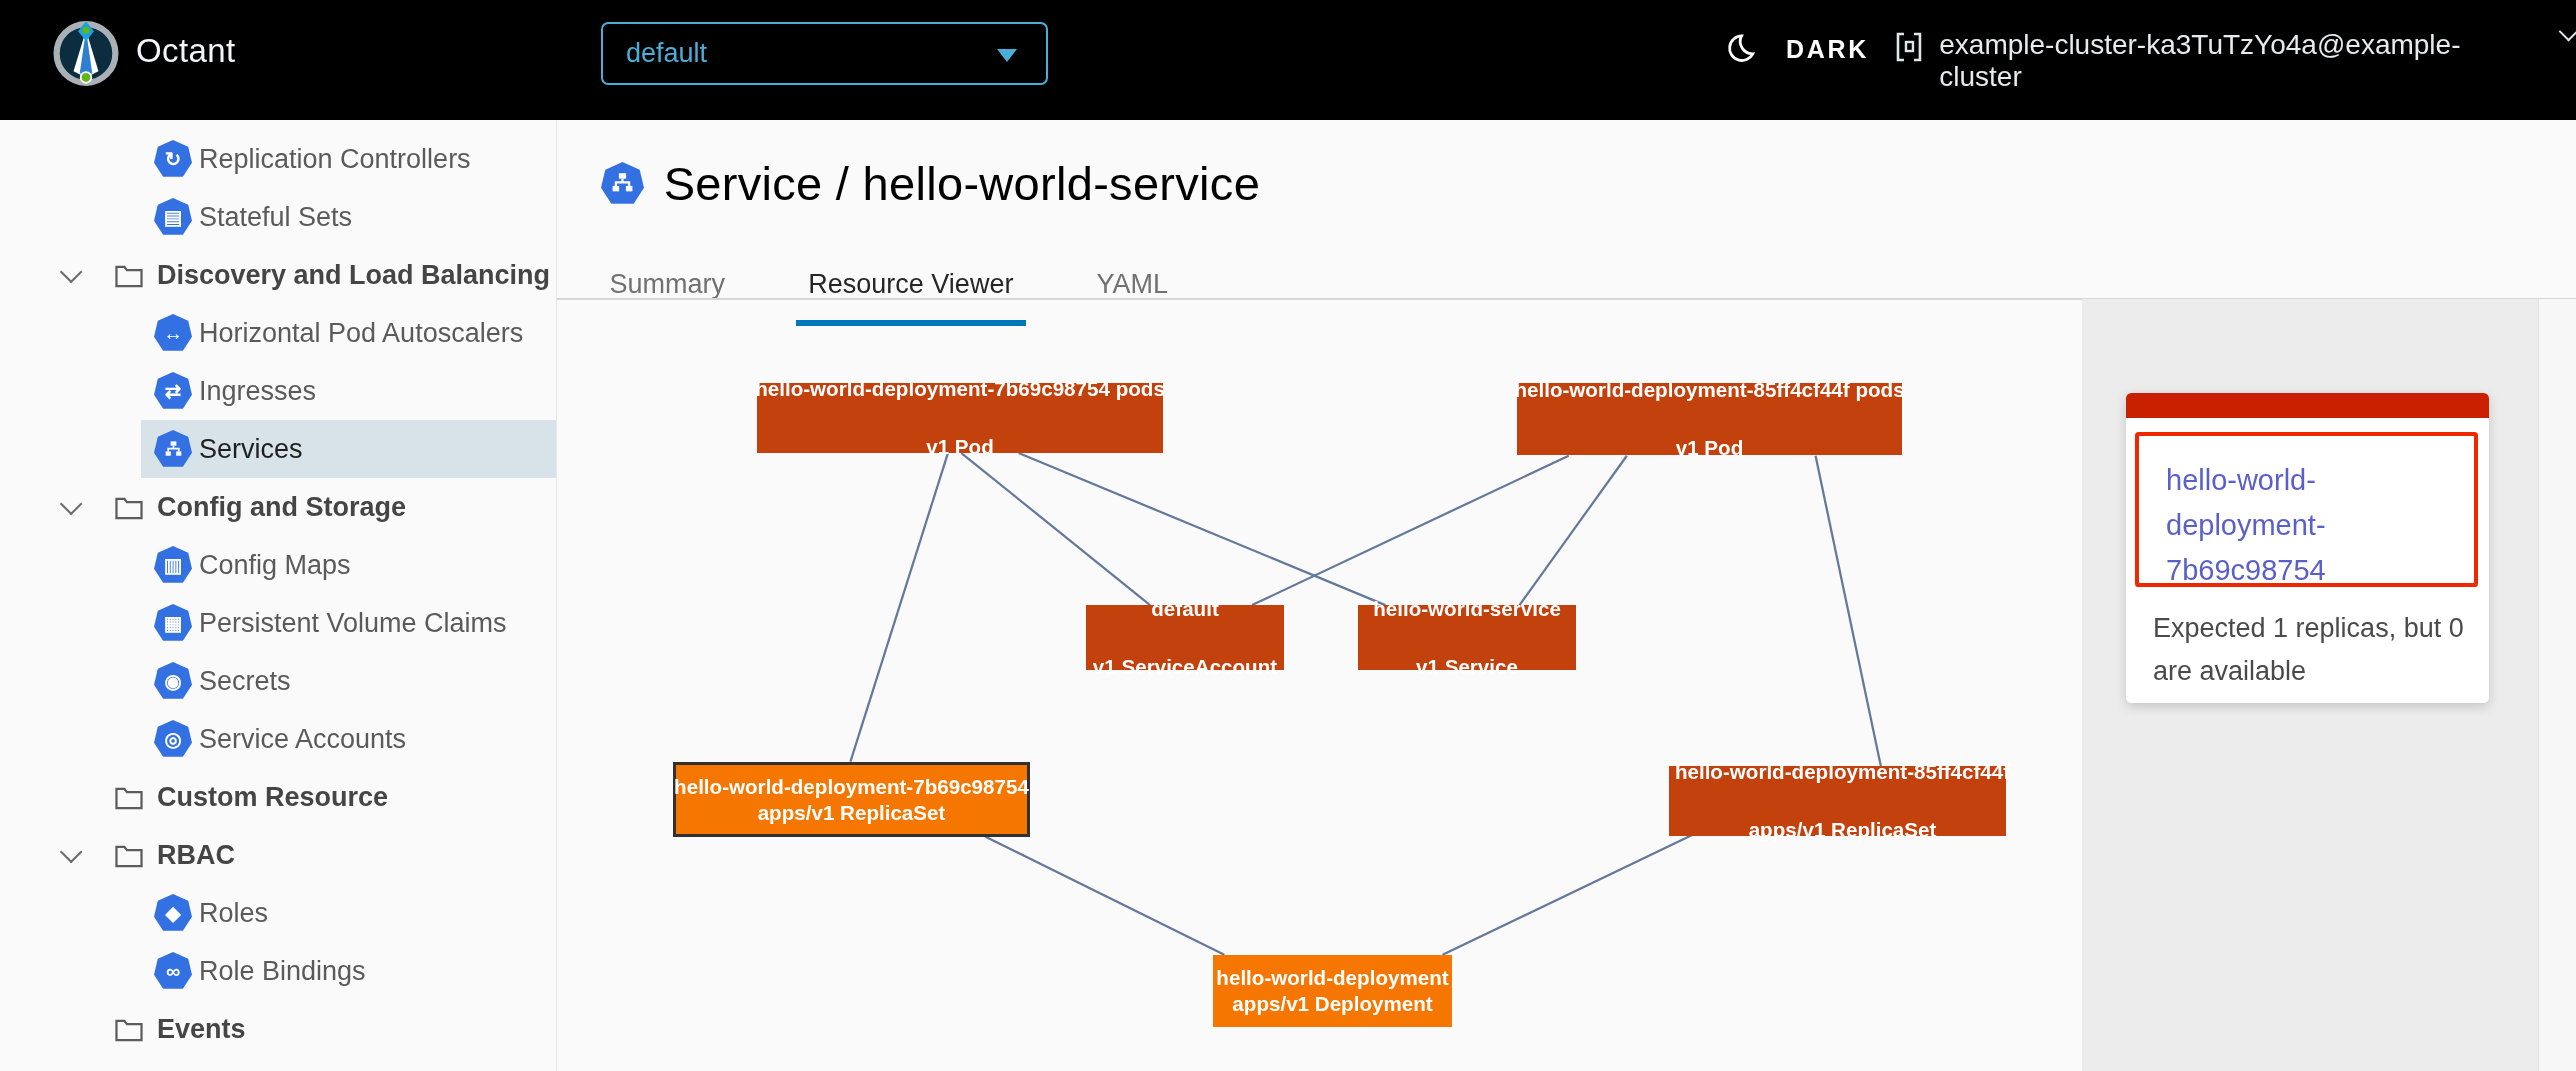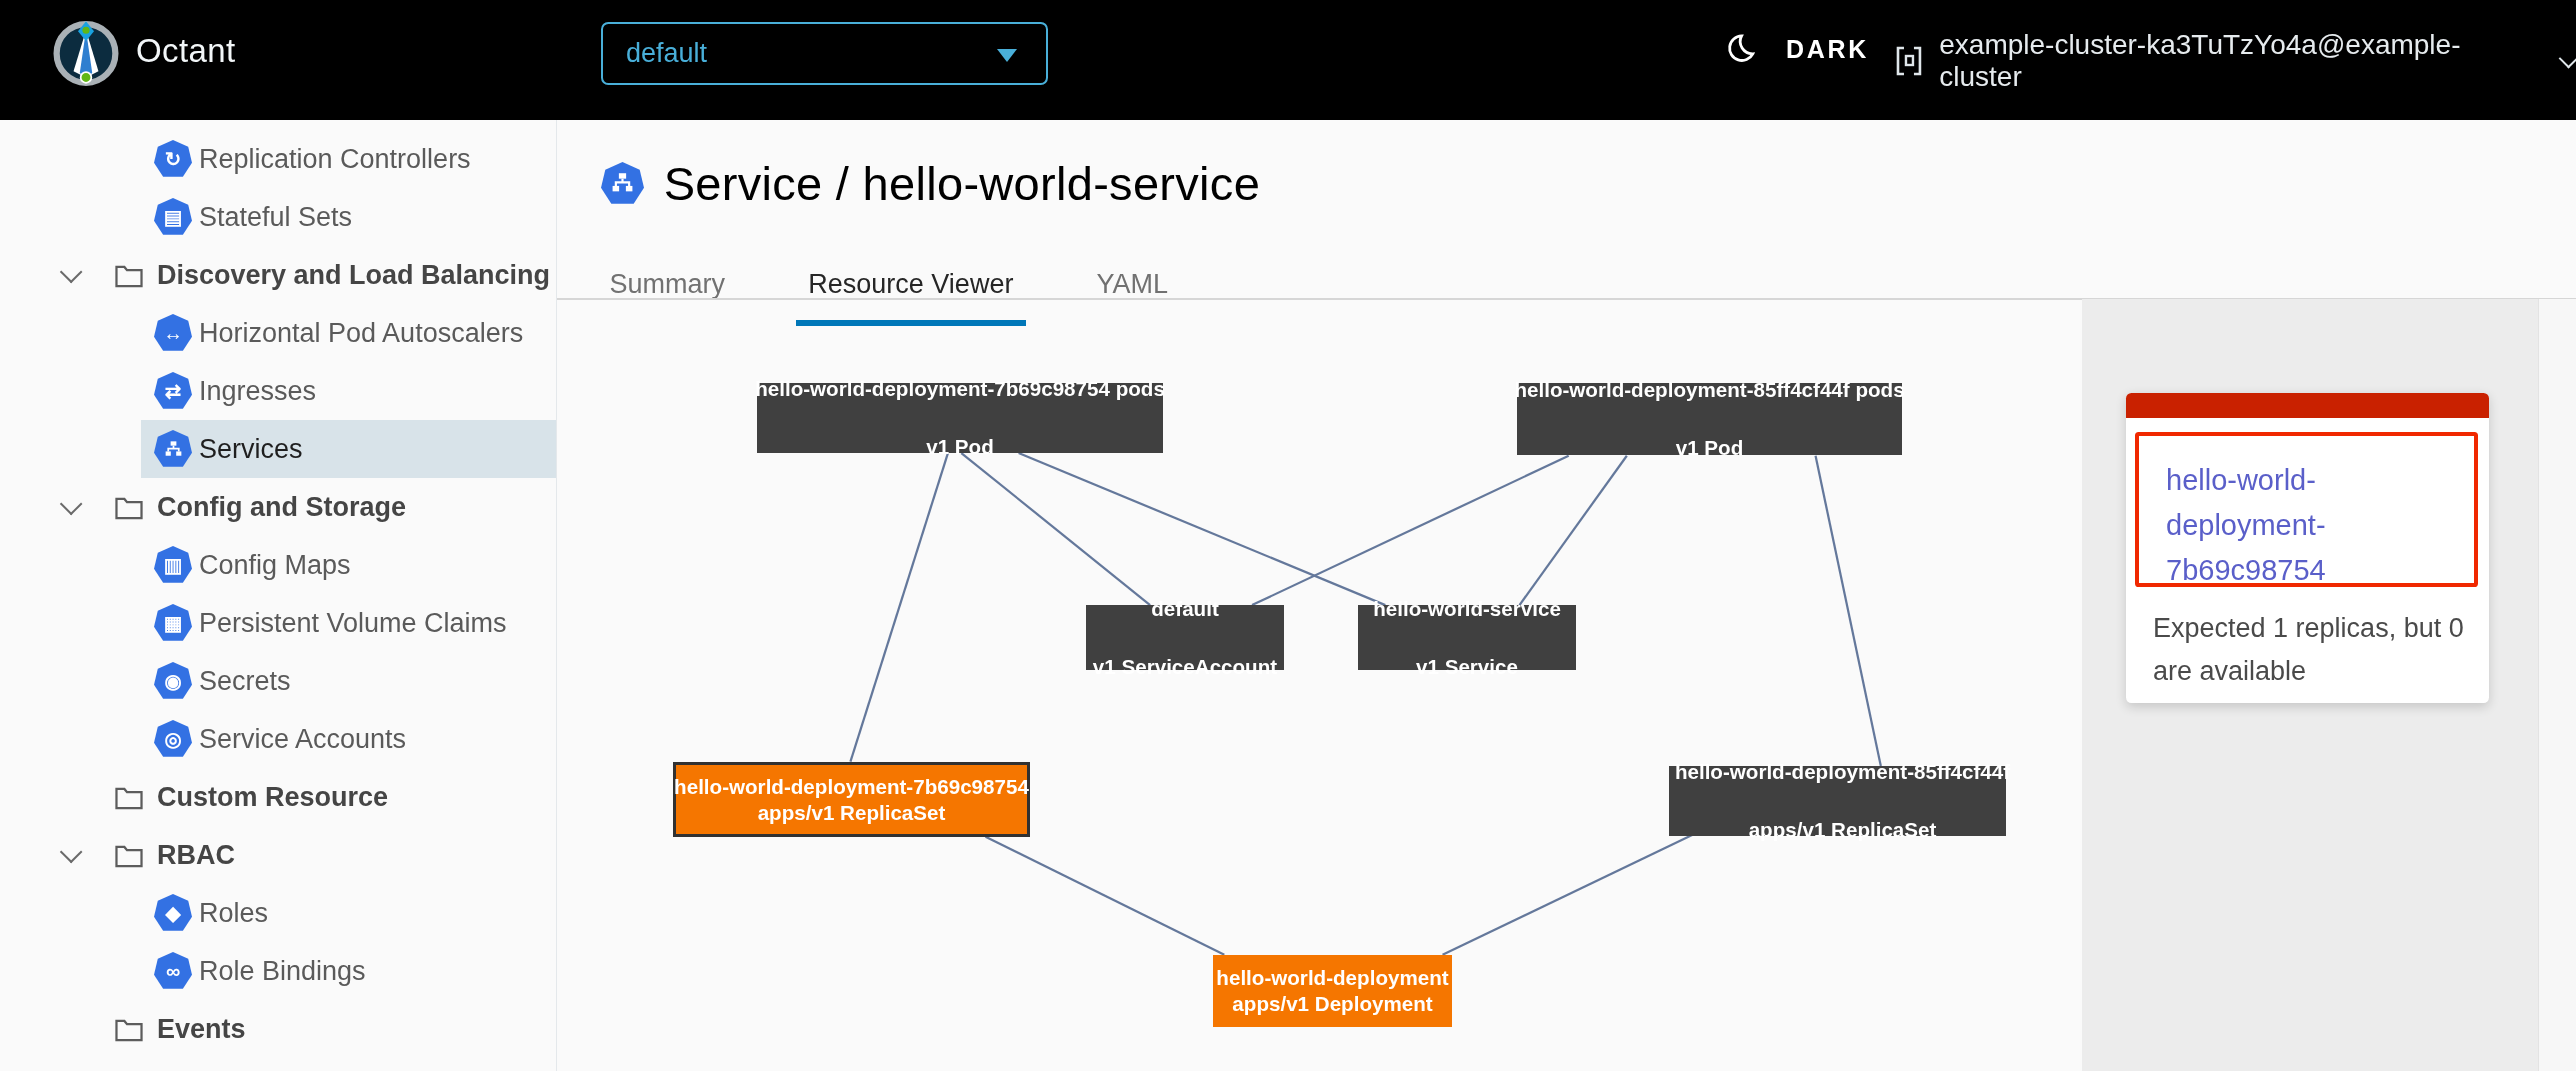--- a/index.html
+++ b/index.html
@@ -14,21 +14,21 @@
   .app-title{position:absolute;left:136px;top:32px;color:#f2f6f8;font-size:33px;font-weight:400;letter-spacing:0.4px;}
   .ns-select{position:absolute;left:601px;top:21.5px;width:447px;height:63px;border:2.7px solid #49afd9;border-radius:7.2px;
     box-sizing:border-box;display:flex;align-items:center;color:#49afd9;font-size:27px;padding-left:23px;cursor:pointer;}
   .ns-caret{position:absolute;right:29px;top:25px;width:0;height:0;border-left:10.7px solid transparent;border-right:10.7px solid transparent;border-top:13.4px solid #49afd9;}
   .filter-wrap{position:absolute;left:1088px;top:25px;width:530px;height:54px;border-bottom:2.7px solid #d9dfe4;}
   .filter-wrap input{width:465px;height:47px;background:transparent;border:none;outline:none;color:#e8edf0;font-size:27px;font-family:"Liberation Sans",sans-serif;}
   .filter-wrap input::placeholder{color:#93a1ab;}
   .filter-chev{position:absolute;right:9px;top:14.3px;width:19.7px;height:19.7px;border-right:3.6px solid #eef2f4;border-bottom:3.6px solid #eef2f4;transform:rotate(45deg);}
   .dark-toggle{position:absolute;left:1724px;top:32px;display:flex;align-items:center;gap:30px;cursor:pointer;}
   .dark-label{color:#ffffff;font-size:25px;font-weight:700;letter-spacing:2.7px;}
-  .ctx{position:absolute;left:1893px;top:29px;display:flex;align-items:center;gap:14.3px;color:#e6ebee;font-size:28px;font-weight:300;cursor:pointer;}
+  .ctx{position:absolute;left:1893px;top:29px;display:flex;gap:14.3px;color:#e6ebee;font-size:28px;font-weight:300;cursor:pointer;}
   .ctx-chev{width:12.5px;height:12.5px;border-right:2.7px solid #dfe6ea;border-bottom:2.7px solid #dfe6ea;transform:rotate(45deg);margin-left:5.4px;margin-top:-5.4px;}
   
   .sidebar{position:absolute;left:0;top:106px;bottom:0;width:556px;background:#fafafa;border-right:1.8px solid #e4e8eb;overflow:hidden;z-index:1;}
   .nav{margin-top:-34px;}
   .nav-row{height:58px;position:relative;display:flex;align-items:center;cursor:pointer;}
   .nav-row.selected{background:linear-gradient(90deg,transparent 0 141px,#d8e3e9 141px);}
   .nav-row .k8s-icon{position:absolute;left:154px;}
   .nav-row .item-lbl{position:absolute;left:199px;font-size:27px;color:#5a5a5a;white-space:nowrap;}
   .nav-row.selected .item-lbl{color:#1f1f1f;}
   .nav-row .grp-lbl{position:absolute;left:157px;font-size:27px;font-weight:700;color:#454545;white-space:nowrap;}
@@ -44,21 +44,21 @@
   .tabs{position:absolute;left:50px;top:163px;display:flex;gap:76px;}
   .tab{font-size:27px;color:#717171;position:relative;padding:0 3.6px;cursor:pointer;}
   .tab.active{color:#262626;font-weight:400;}
   .tab.active::after{content:"";position:absolute;left:-9px;right:-9px;bottom:-26px;height:6.3px;background:#0077b8;}
   .main-divider{position:absolute;left:0;top:192px;width:2020px;height:1.8px;background:#d6d6d6;}
   
   .edges{position:absolute;left:0;top:0;width:2020px;height:966px;pointer-events:none;}
   .node{position:absolute;box-sizing:border-box;display:flex;flex-direction:column;align-items:center;justify-content:center;
     color:#fff;font-weight:700;font-size:20.6px;line-height:1.25;text-align:center;cursor:pointer;}
   .node span{white-space:nowrap;}
-  .node.ok{background:#404040;gap:32px;}
+  .node.ok{background:#c2410c;gap:32px;}
   .node.warning{background:#f57600;}
   .node.selected{border:3.6px solid #313131;}
   
   .panel{position:absolute;left:1526px;top:193px;width:456px;height:773px;background:#ececec;}
   .scroll-track{position:absolute;left:1982px;top:193px;width:38px;height:773px;background:#f7f7f7;border-left:1.8px solid #e3e3e3;box-sizing:border-box;}
   .card{position:absolute;left:44px;top:94px;width:363px;height:310px;background:#ffffff;border-radius:5.4px;box-shadow:0 3.6px 10.7px rgba(0,0,0,.16);}
   .card-bar{height:25px;background:#c92100;border-radius:5.4px 5.4px 0 0;}
   .alert-box{margin:14.3px 10.7px 0 9px;height:155px;box-sizing:border-box;border:4.5px solid #f02800;border-radius:3.6px;padding:21.5px 0 0 27px;}
   .alert-link{color:#5a5fc9;font-size:29px;line-height:1.55;width:277px;display:block;text-decoration:none;cursor:pointer;}
   .card-msg{margin:19.7px 18px 0 27px;color:#4a4a4a;font-size:27px;line-height:1.6;}

